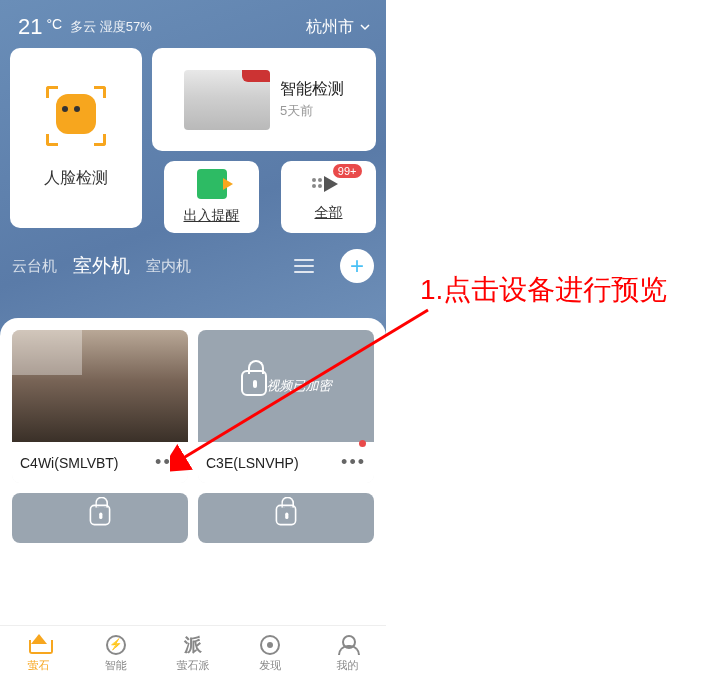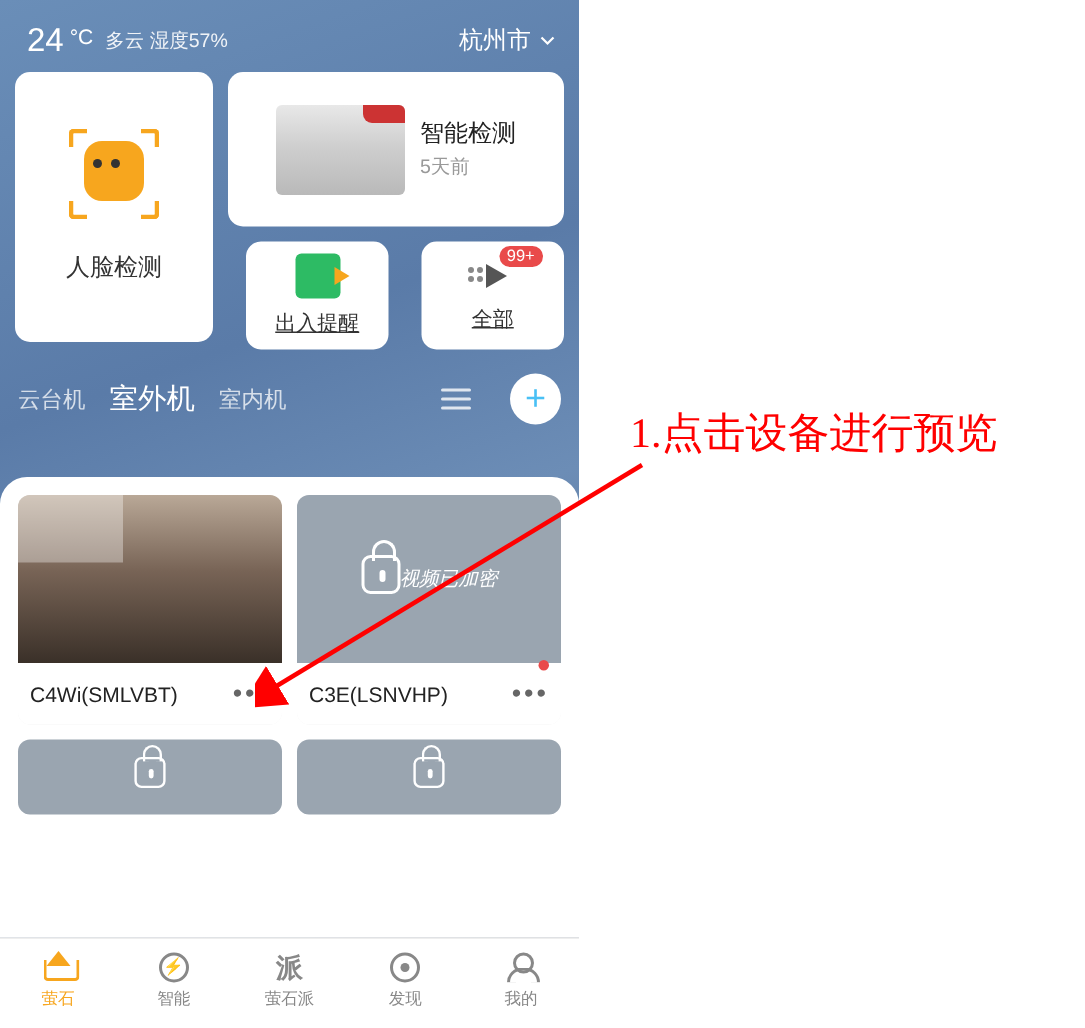--- a/index.html
+++ b/index.html
@@ -196,31 +196,31 @@
   .circ-ic{width:20px;height:20px;border:2px solid #888;border-radius:50%;display:flex;align-items:center;justify-content:center;font-size:11px;}
   .pai-ic{font-size:18px;color:#888;font-weight:600;}
   .eye-ic{width:20px;height:20px;border:2px solid #888;border-radius:50%;position:relative;}
   .eye-ic::after{content:"";position:absolute;left:5px;top:5px;width:6px;height:6px;background:#888;border-radius:50%;}
   .user-ic{width:18px;height:20px;position:relative;}
   .user-ic::before{content:"";position:absolute;left:4px;top:0;width:10px;height:10px;border:2px solid #888;border-radius:50%;}
   .user-ic::after{content:"";position:absolute;left:0;bottom:0;width:18px;height:8px;border:2px solid #888;border-bottom:none;border-radius:10px 10px 0 0;}
 
   
   .anno{
-    position:absolute;left:420px;top:270px;color:#f00;font-size:28px;line-height:1.4;font-family:Liberation Serif, serif;
+    position:absolute;left:420px;top:270px;color:#f00;font-size:28px;line-height:1.4;
   }
   .arrow{position:absolute;left:170px;top:300px;pointer-events:none;}
 </style>
 </head>
 <body>
 
 <div class="phone">
 
   <div class="hdr">
-    <span class="temp-big">24</span>
+    <span class="temp-big">21</span>
     <span class="temp-unit">°C</span>
     <span class="weather-txt">多云 湿度57%</span>
     <div class="city">
       <span>杭州市</span>
       <svg class="chevron" width="14" height="14" viewBox="0 0 14 14">
           <path d="M3 5l4 4 4-4" stroke="#fff" stroke-width="1.5" fill="none"></path>
         </svg>
     </div>
   </div>
 

